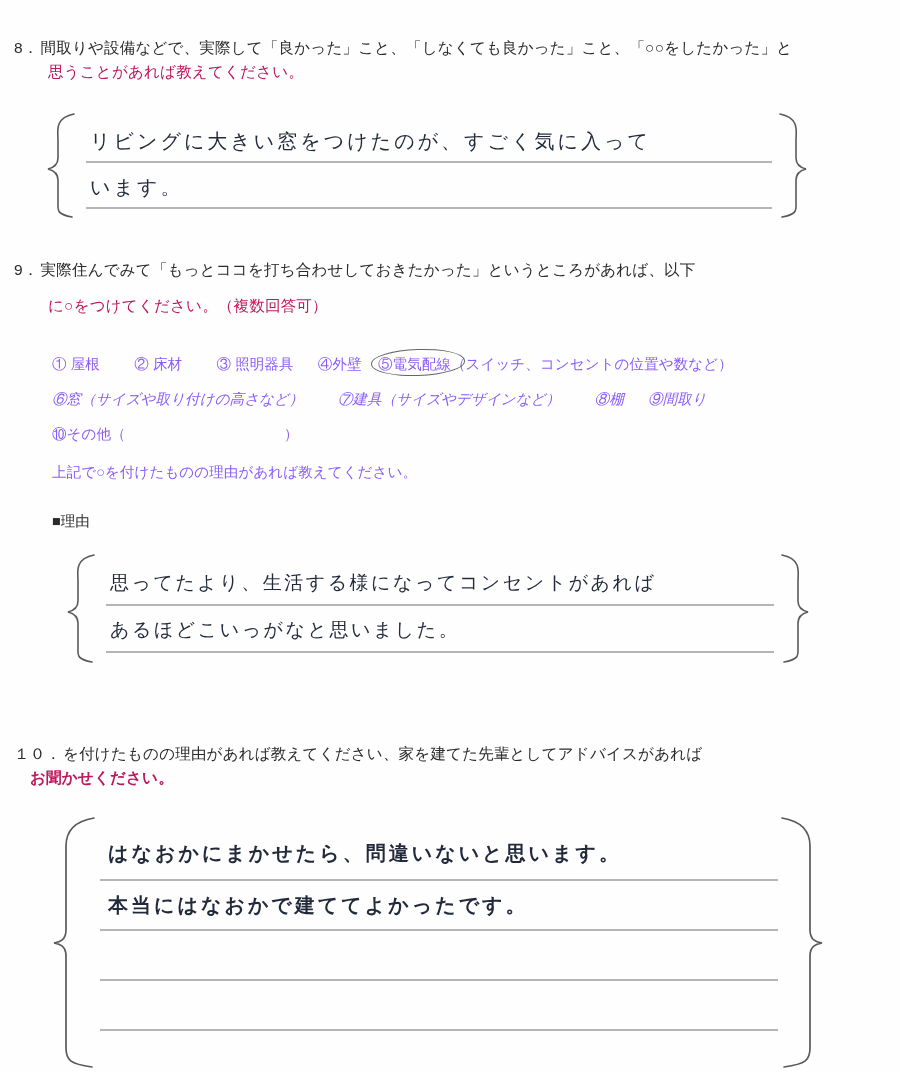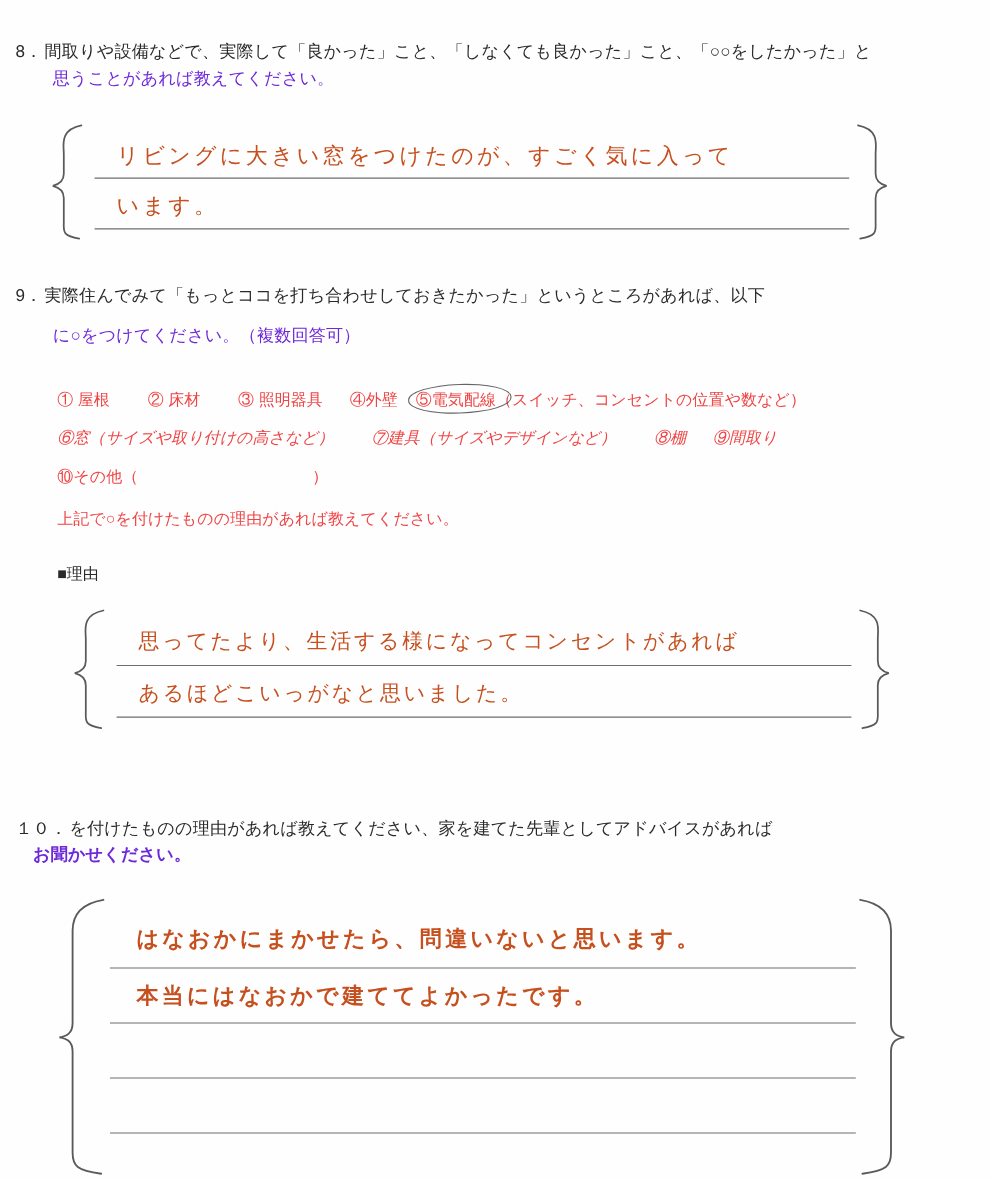--- a/index.html
+++ b/index.html
@@ -41,30 +41,30 @@
     padding-left: 14px;
     padding-right: 2px;
     white-space: pre;
   }
   .q-text {
     flex: 1 1 auto;
   }
   .q-cont {
     font-size: 15.5px;
     line-height: 1.55;
-    color: #6d28d9;
+    color: #be185d;
     letter-spacing: 0.2px;
     padding-left: 48px;
   }
 
   
   .opt-row {
     font-size: 14.5px;
     line-height: 1.6;
-    color: #ef4444;
+    color: #8b5cf6;
     padding-left: 52px;
     letter-spacing: 0.1px;
     white-space: nowrap;
   }
   .opt {
     display: inline-block;
   }
   .opt-gap-lg { display:inline-block; width: 26px; }
   .opt-gap-md { display:inline-block; width: 16px; }
   .opt-gap-sm { display:inline-block; width: 8px; }
@@ -95,24 +95,23 @@
   
   .answer-box {
     position: absolute;
   }
   .answer-box svg {
     display: block;
   }
   .hand {
     position: absolute;
     font-family: "DejaVu Sans", sans-serif;
-    color: #c2410c;
+    color: #0f172a;
     white-space: nowrap;
     opacity: .92;
-    margin-left: 16px;
   }
   .hand.hw {
     font-family: "Liberation Serif", serif;
   }
 
   .blank-paren {
     display: inline-block;
     min-width: 150px;
   }
 </style>

